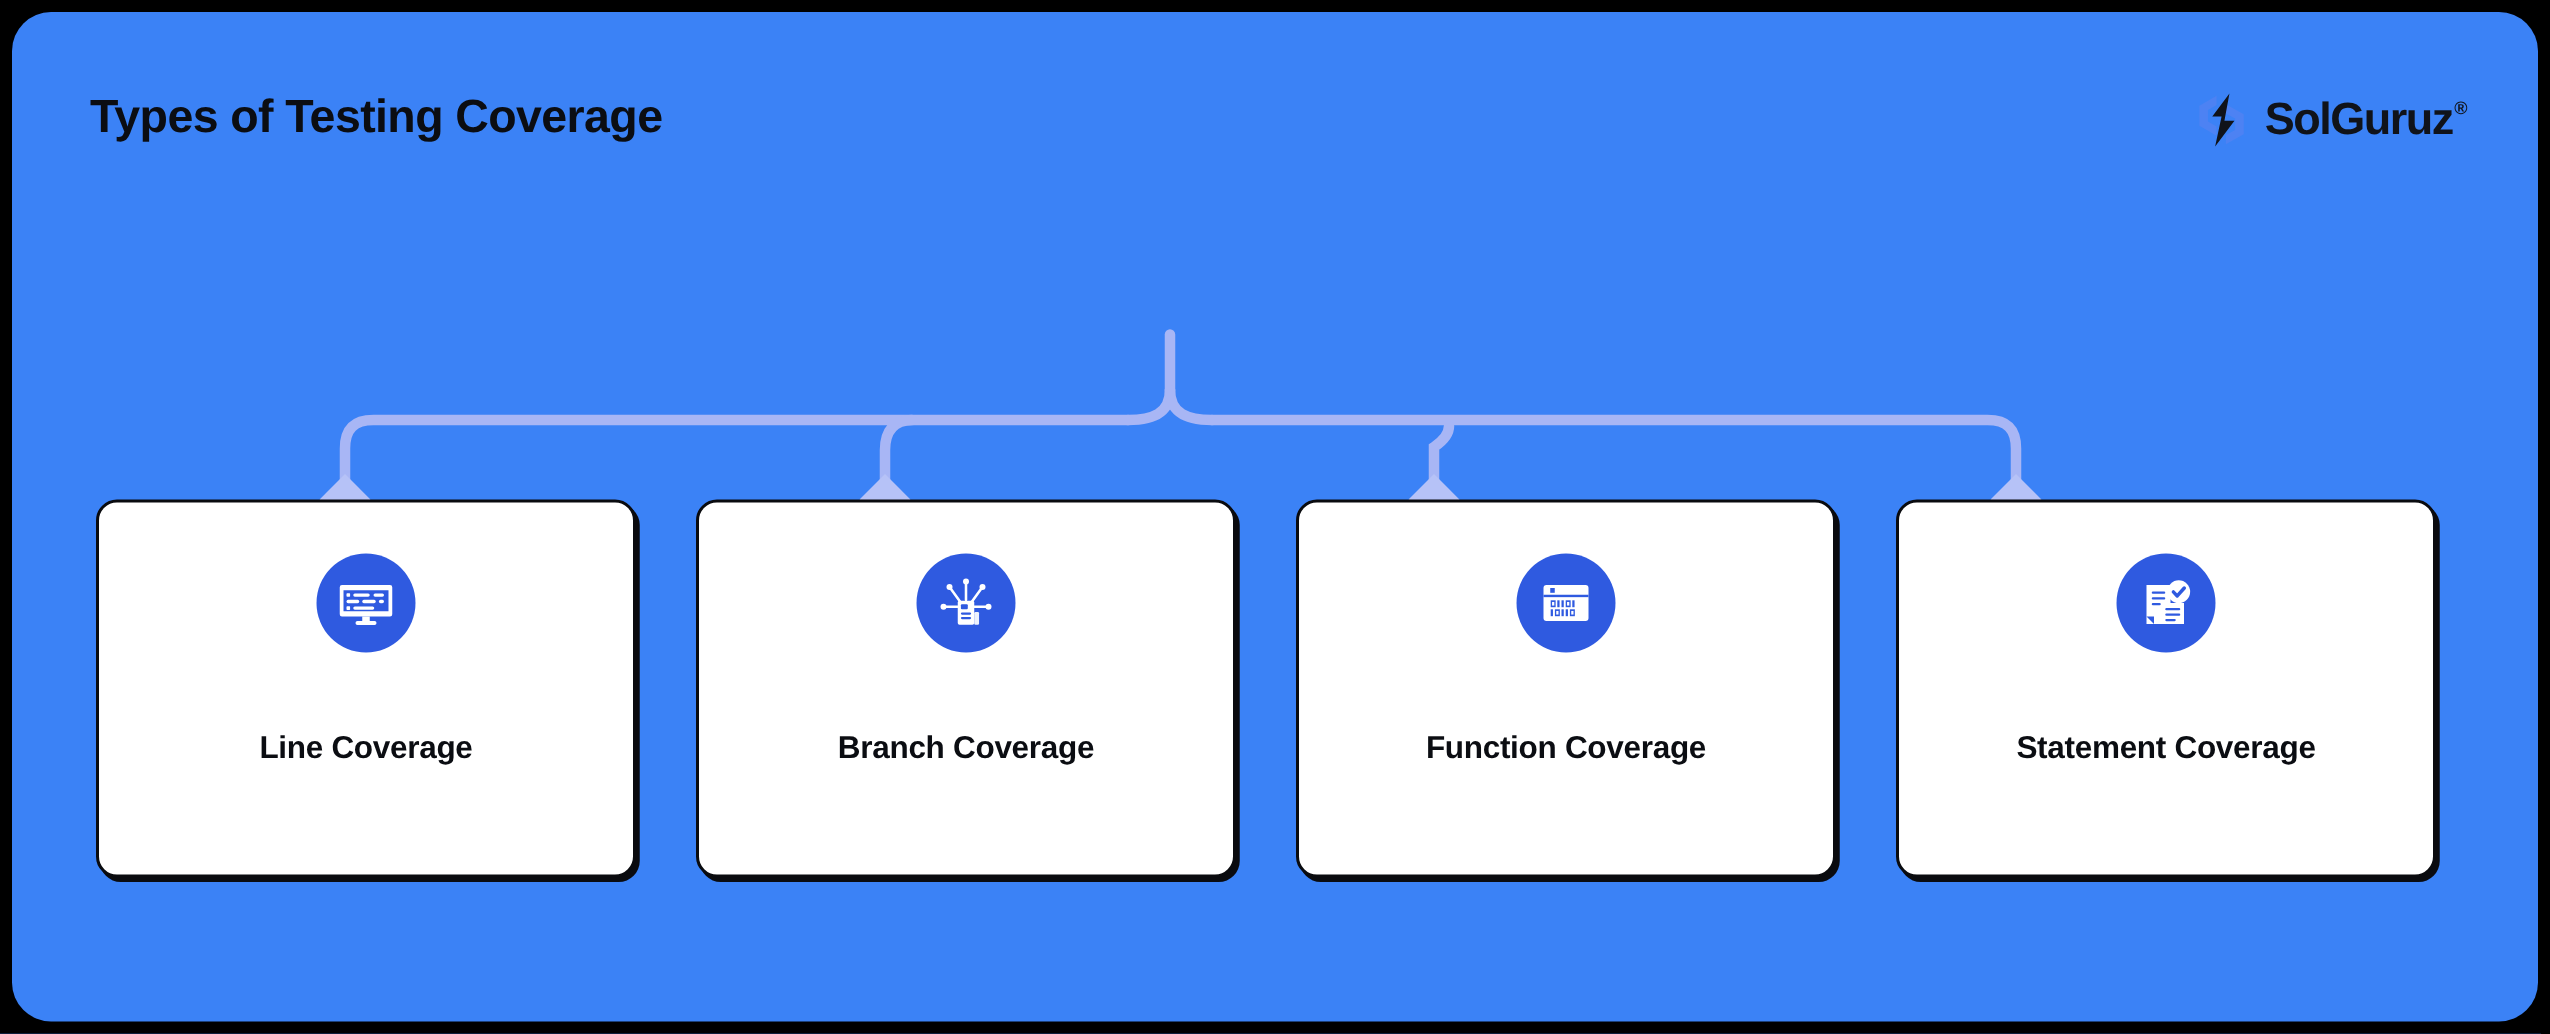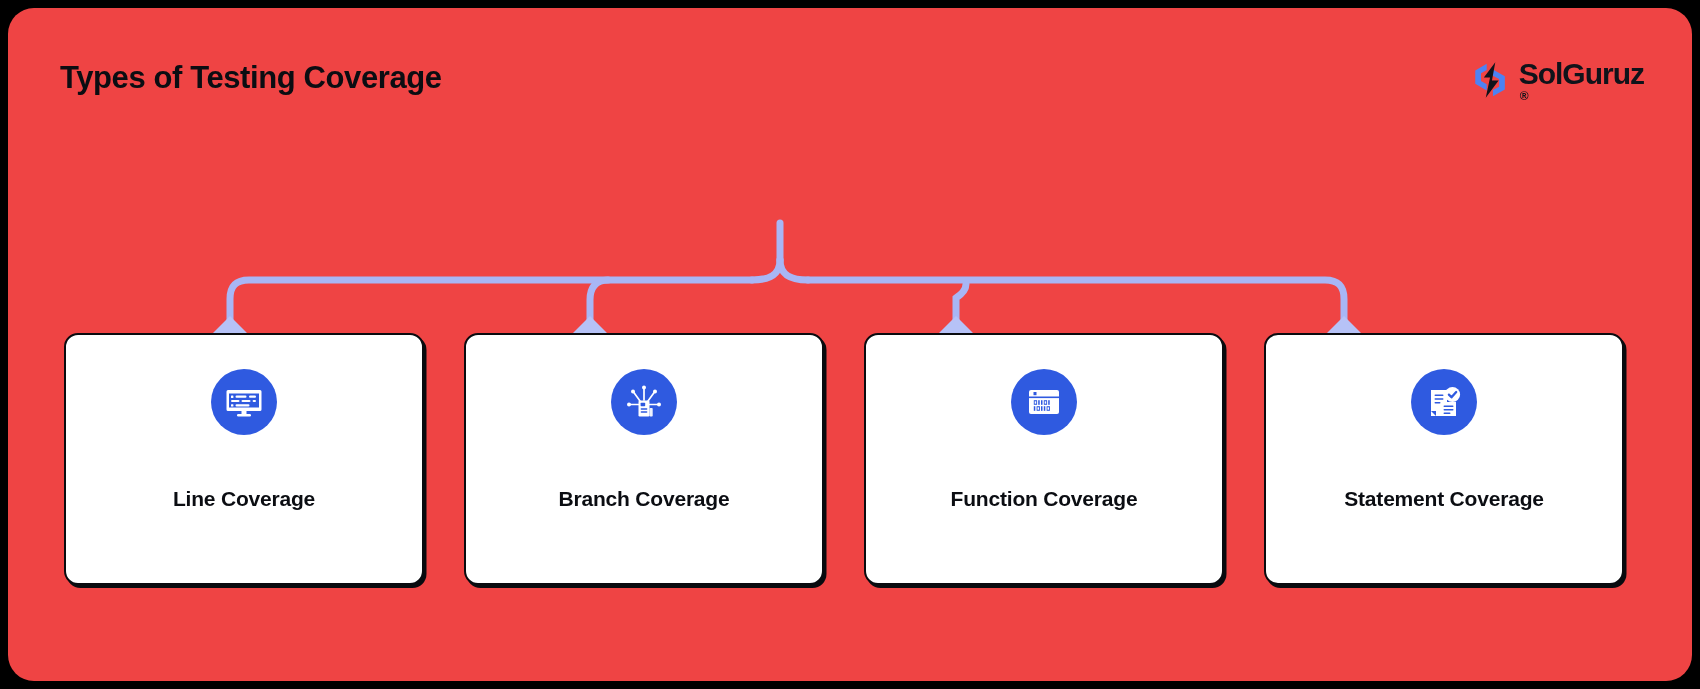--- a/index.html
+++ b/index.html
@@ -16,21 +16,21 @@
     -webkit-font-smoothing: antialiased;
   }
 
   
   .panel {
     position: absolute;
     left: 8px;
     top: 8px;
     width: 1684px;
     height: 673px;
-    background: #ef4444;
+    background: #3b82f6;
     border-radius: 26px;
     overflow: hidden;
   }
 
   
   .header-title {
     position: absolute;
     left: 52px;
     top: 52px;
     font-size: 31px;
@@ -56,21 +56,20 @@
     flex: 0 0 auto;
   }
   .brand-text {
     display: flex;
     align-items: flex-start;
     font-size: 30px;
     font-weight: bold;
     color: #10131a;
     letter-spacing: -1.0px;
     line-height: 1;
-    flex-direction: column;
   }
   .brand-reg {
     font-size: 12px;
     font-weight: bold;
     line-height: 1;
     margin-top: 1px;
     margin-left: 1px;
   }
 
   

